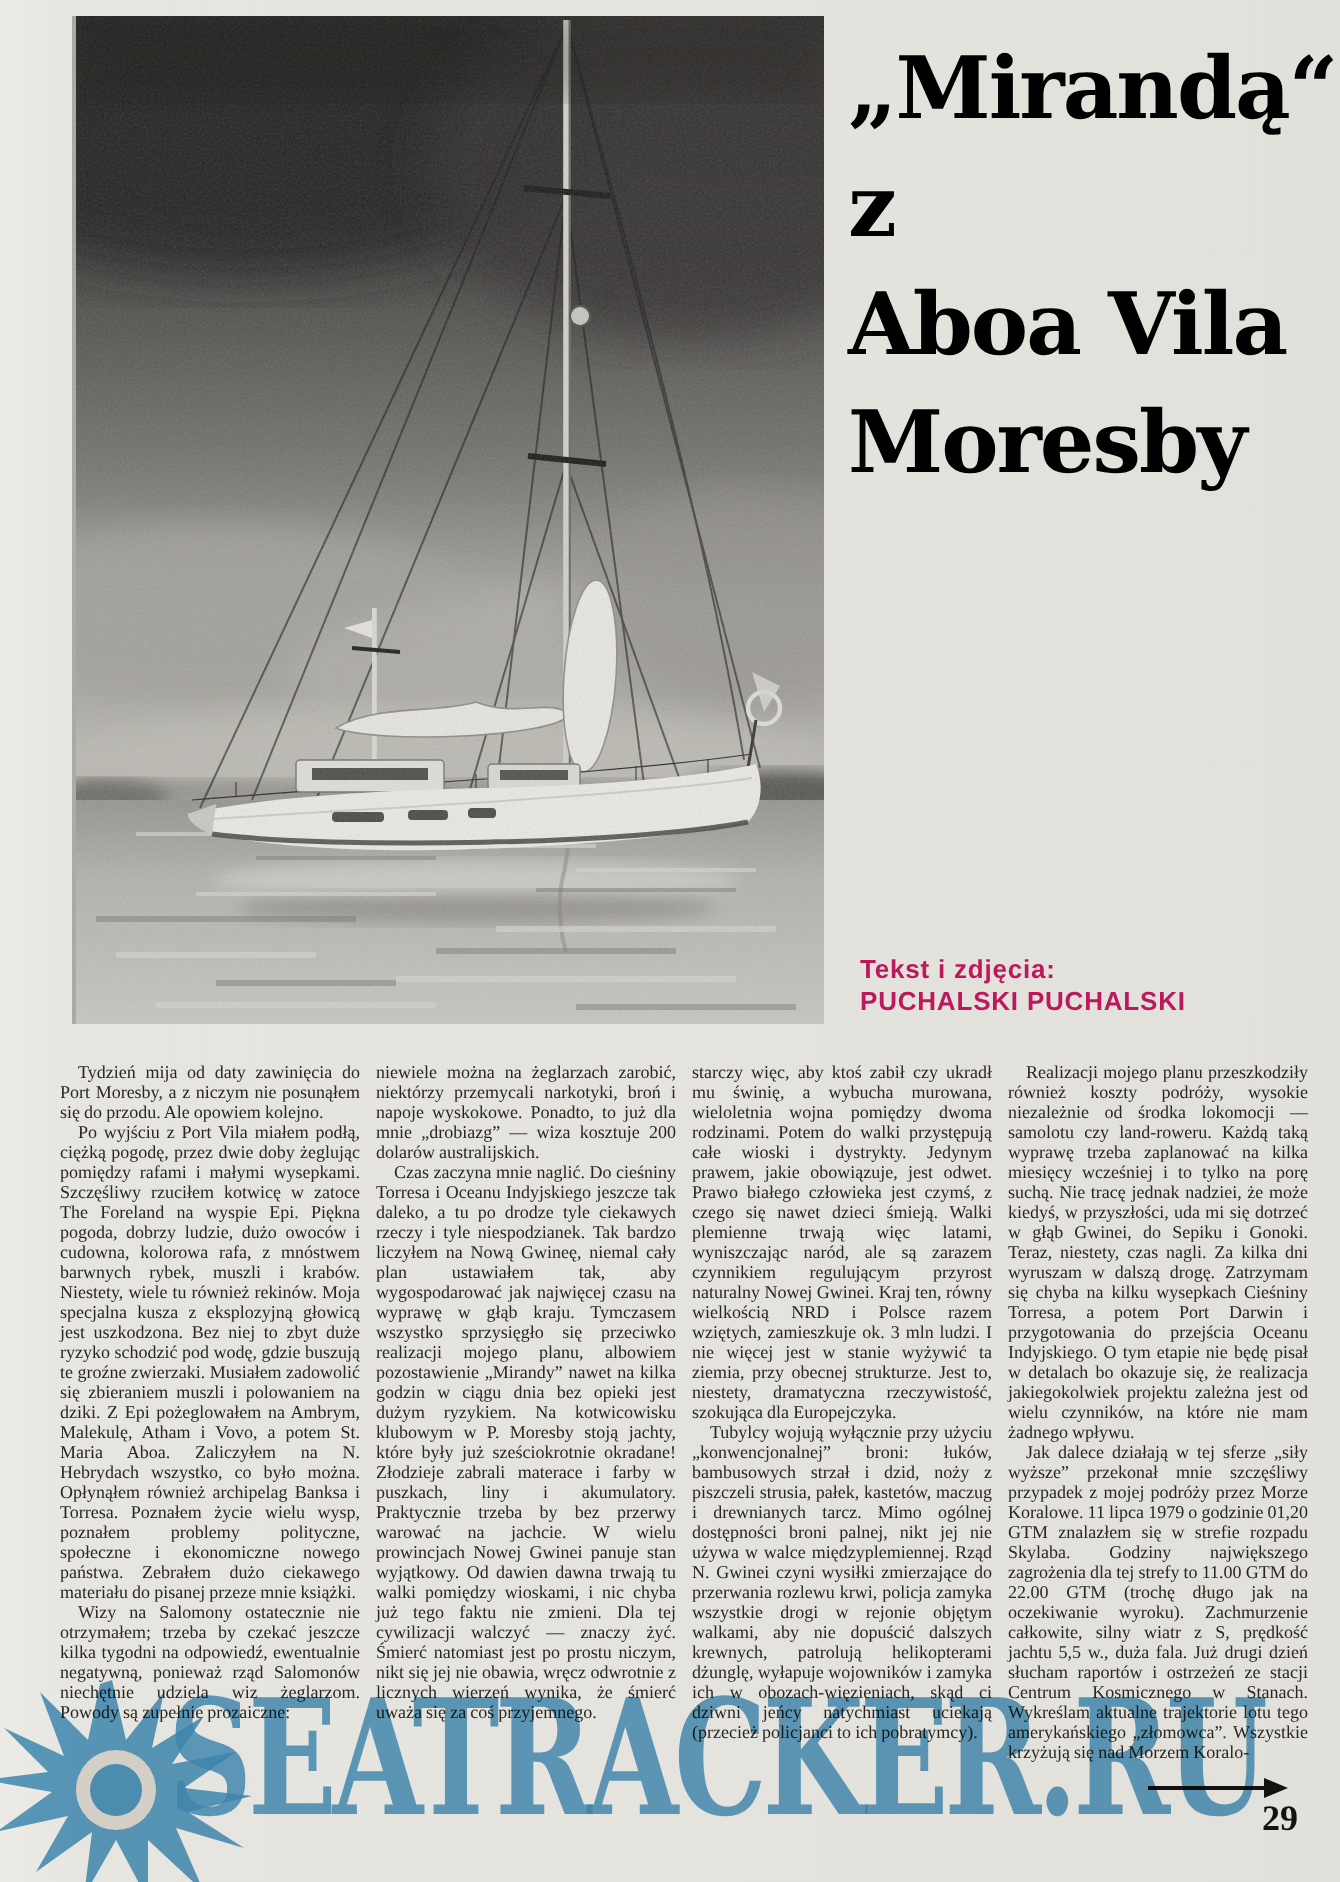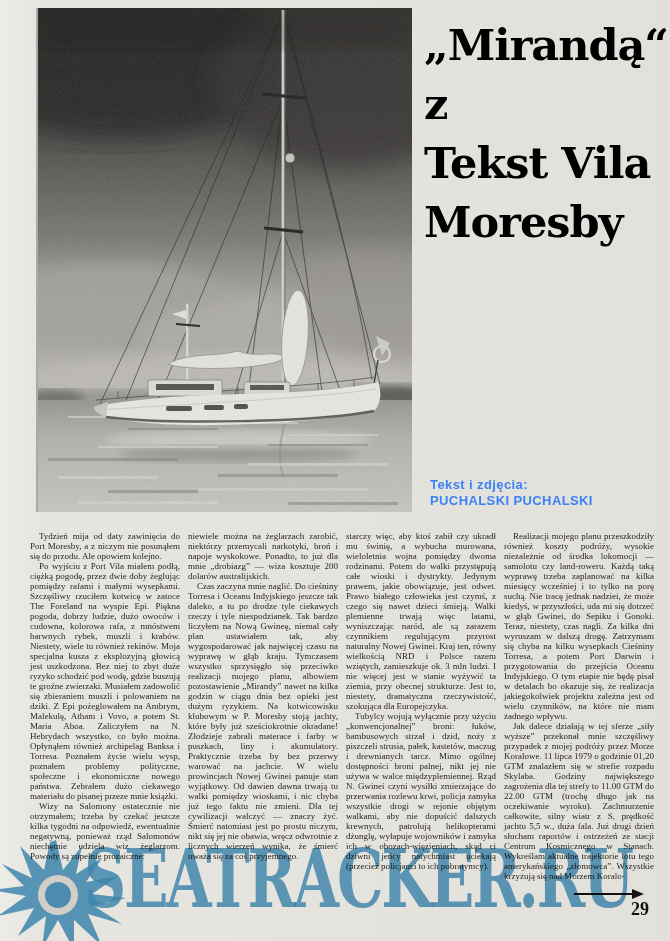--- a/index.html
+++ b/index.html
@@ -16,21 +16,21 @@
   .title{
     position:absolute;left:424px;top:16px;width:246px;
     font-family:"DejaVu Serif",serif;font-weight:700;
     font-size:43px;line-height:59px;letter-spacing:-1px;color:#000000;
   }
   .title span{display:block;white-space:nowrap;}
   
   .credit{
     position:absolute;left:430px;top:477px;
     font-family:"Liberation Sans",sans-serif;font-weight:700;
-    font-size:13px;line-height:16px;color:#3b82f6;letter-spacing:.4px;
+    font-size:13px;line-height:16px;color:#be185d;letter-spacing:.4px;
   }
   .credit div{white-space:nowrap;}
   
   .article{
     position:absolute;left:30px;top:531px;width:624px;height:400px;
     display:flex;gap:8px;
   }
   .col{
     width:150px;flex:0 0 150px;
     font-size:9px;line-height:10px;text-align:justify;
@@ -190,21 +190,21 @@
       <path d="M56,399 L70,394 L68,409 C60,406 56,402 56,399 Z" fill="#c8c7c1"></path>
 
       <rect x="0" y="0" width="374" height="504" filter="url(#grain)" opacity=".16"></rect>
       <rect x="0" y="0" width="374" height="40" fill="#1b1a19" opacity=".25" filter="url(#blur12)"></rect>
     </svg>
   </div>
 
   <h1 class="title" style="margin:0;">
     <span>„Mirandą“</span>
     <span>z</span>
-    <span>Tekst Vila</span>
+    <span>Aboa Vila</span>
     <span>Moresby</span>
   </h1>
 
   <div class="credit">
     <div>Tekst i zdjęcia:</div>
     <div>PUCHALSKI PUCHALSKI</div>
   </div>
 
   <div class="article">
     <div class="col">

